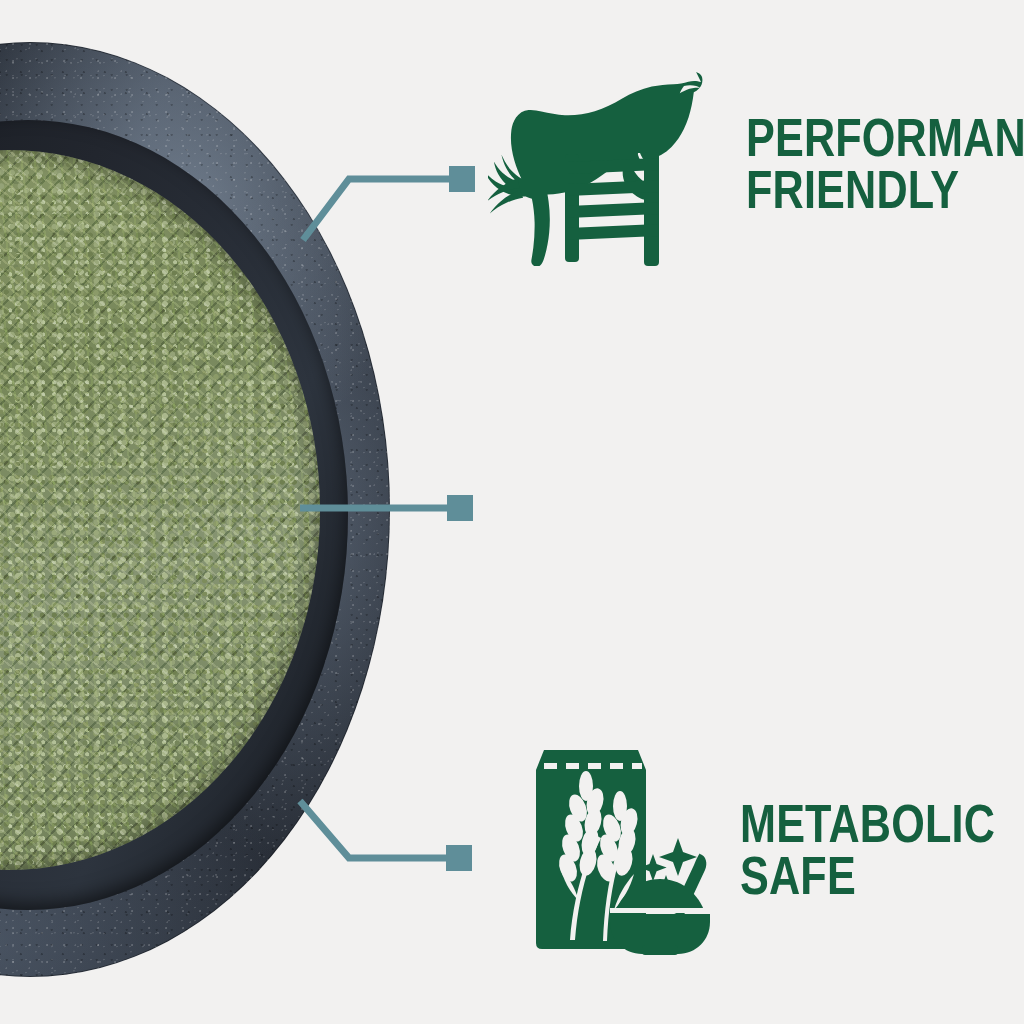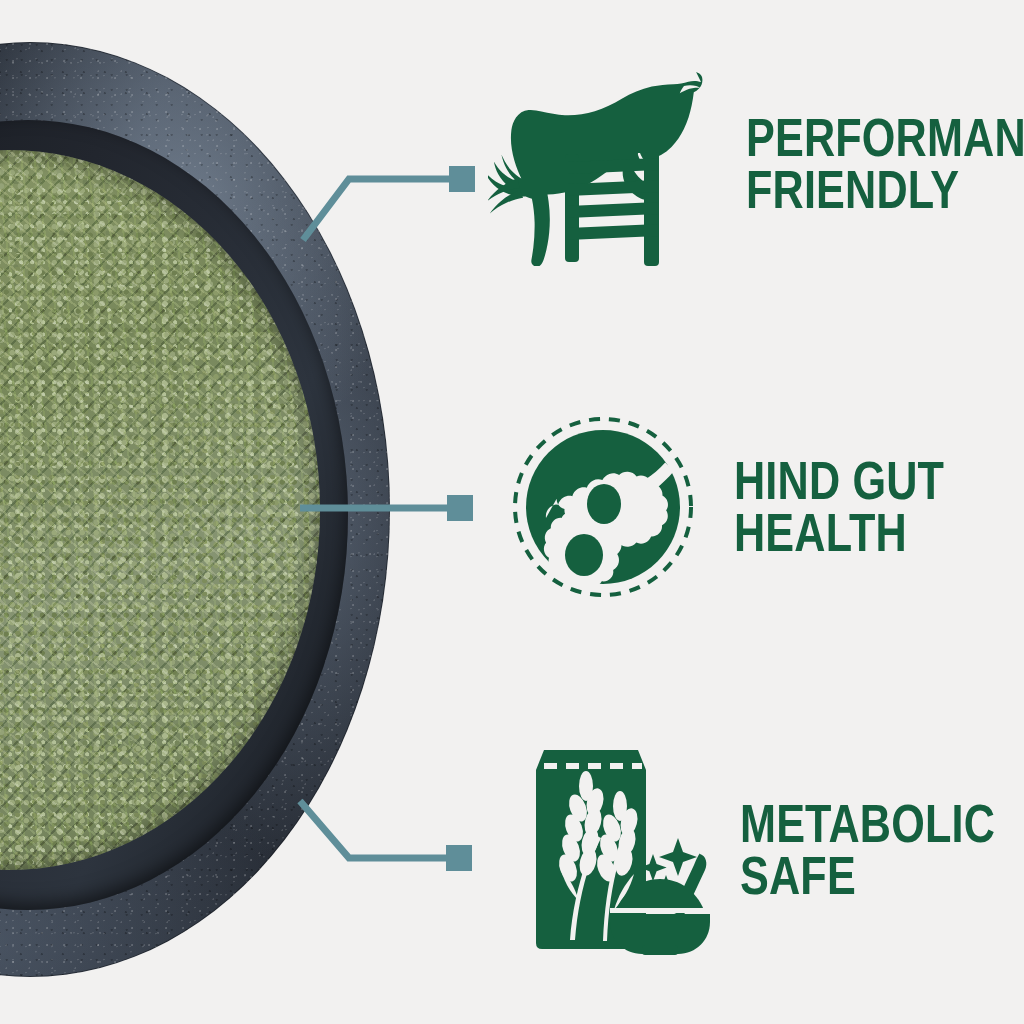--- a/index.html
+++ b/index.html
@@ -222,83 +222,20 @@
         <path d="M80,140 L170,136 L170,148 L80,152 Z"></path>
         <path d="M80,162 L170,158 L170,170 L80,174 Z"></path>
       </g>
     </svg>
     <div class="feature-text">
       <span class="ln">PERFORMANCE</span>
       <span class="ln">FRIENDLY</span>
     </div>
   </div>
 
-  <div class="feature" id="feature-2">
-    <svg class="feature-icon" width="190" height="190" viewBox="0 0 190 190">
-
-      <circle cx="95" cy="95" r="88" fill="none" stroke="#15603f" stroke-width="4" stroke-dasharray="11 9" stroke-linecap="butt"></circle>
-
-      <circle cx="95" cy="95" r="77" fill="#15603f"></circle>
-
-      <g fill="#f2f1f0">
-
-        <path d="M166,59c-6,7-12.6,13.4-19.8,19.1c-9.7,7.7-20.3,13.8-31.8,18.3
-                 c-8.4,3.3-16.4,7.5-23.3,13.4c-5.3,4.5-9.4,9.9-11.6,16.5
-                 c-1.8,5.4-2,10.8-.4,16.2c1,3.4,2.7,6.3,5.1,8.9
-                 c-4.6-1.4-8.6-3.7-11.9-7.2c-4-4.2-6.3-9.2-7-14.9
-                 c-.9-7.3,.8-14.1,4.4-20.4c3.8-6.6,9-11.8,15.2-16.1
-                 c7.2-5,15.1-8.5,23.3-11.4c10.2-3.6,20-8,29.1-13.9
-                 c7.4-4.8,14.1-10.3,19.9-16.9c2.4,2.5,5,4.9,7.7,7.2
-                 c.4,.4,.8,.8,1.1,1.2z"></path>
-
-        <path d="M38,106c-.6-4.4,.8-8.1,4.2-10.9c2.3-1.9,5-2.8,8-2.9
-                 c1-2.8,2.6-5.1,5.2-6.7c2.8-1.7,5.8-2.1,8.9-1.3
-                 c.9-3,2.6-5.4,5.3-7.1c2.9-1.8,6-2.2,9.2-1.3
-                 c1.1-3.1,3.1-5.4,6-7c3.1-1.7,6.3-1.9,9.6-.7
-                 c1.5-3,3.8-5.1,7-6.2c3.4-1.2,6.6-.8,9.7,1
-                 c2.5-2.3,5.4-3.4,8.8-3.2c3.6,.2,6.5,1.8,8.7,4.7
-                 c3-1.1,6-1.1,8.9,.2c3.1,1.4,5.2,3.7,6.2,7
-                 c3.1,.1,5.8,1.3,7.9,3.6c2.2,2.4,3.1,5.2,2.8,8.4
-                 c2.6,1.4,4.4,3.5,5.2,6.4c.8,3,.3,5.8-1.5,8.3
-                 c1.6,2.5,2.1,5.2,1.4,8.1c-.8,3.1-2.7,5.3-5.5,6.8
-                 c.3,3.1-.6,5.8-2.8,8.1c-2.2,2.3-5,3.3-8.1,3.1
-                 c-1.1,3-3.1,5.1-6,6.4c-3,1.3-5.9,1.2-8.8-.2
-                 c-2.1,2.6-4.8,4-8.1,4.2c-3.4,.2-6.3-.9-8.7-3.3
-                 c-2.8,1.9-5.8,2.5-9.1,1.7c-3.2-.8-5.6-2.6-7.3-5.4
-                 c-3.2,1.1-6.3,.8-9.3-.9c-2.9-1.6-4.7-4.1-5.5-7.3
-                 c-3.3,.5-6.3-.2-9-2.3c-2.6-2-4-4.7-4.3-8
-                 c-3.2-.2-5.9-1.5-8-4c-2-2.4-2.8-5.2-2.5-8.3
-                 c-2.9-.8-5.1-2.5-6.6-5.1c-.9-1.6-1.3-3.3-1.3-5.1z"></path>
-
-        <path d="M104,120c3.4,1,6.1,3,7.9,6.1c1.8,3.1,2.2,6.4,1.2,9.8
-                 c-.7,2.4-2,4.4-3.9,6c1.6,2.6,2.2,5.4,1.6,8.4
-                 c-.7,3.4-2.6,5.9-5.6,7.6c.5,3.3-.4,6.2-2.8,8.6
-                 c-2.4,2.4-5.3,3.3-8.6,2.8c-1.7,2.9-4.2,4.7-7.6,5.3
-                 c-3.3,.6-6.2-.2-8.7-2.3c-2.6,1.9-5.4,2.5-8.6,1.8
-                 c-3.2-.7-5.5-2.5-7.1-5.3c-3.1,.6-6-.1-8.5-2.1
-                 c-2.5-2-3.8-4.7-4-7.9c-3-.5-5.4-2-7.1-4.6
-                 c-1.7-2.6-2.1-5.5-1.2-8.5c-2.6-1.5-4.3-3.8-4.9-6.8
-                 c-.6-3,.1-5.7,2-8.1c-1.4-2.6-1.7-5.4-.8-8.2
-                 c.9-2.9,2.8-5,5.5-6.3c-.2-3,.8-5.6,3-7.7
-                 c2.2-2.1,4.8-3,7.8-2.7c1.2-2.8,3.3-4.7,6.3-5.7
-                 c2.9-1,5.7-.7,8.4,.9c2.1-2.2,4.7-3.3,7.8-3.2
-                 c3.1,.1,5.6,1.4,7.6,3.8c2.9-1.3,5.8-1.3,8.7,0
-                 c2.9,1.3,4.8,3.5,5.8,6.5c1.9,.1,3.6,.6,5.2,1.6z"></path>
-      </g>
-
-      <g fill="#15603f">
-        <ellipse cx="96" cy="92" rx="17" ry="20"></ellipse>
-        <ellipse cx="76" cy="143" rx="19" ry="21"></ellipse>
-      </g>
-    </svg>
-    <div class="feature-text">
-      <span class="ln">HIND GUT</span>
-      <span class="ln">HEALTH</span>
-    </div>
-  </div>
 
   <div class="feature" id="feature-3">
     <svg class="feature-icon" width="184" height="215" viewBox="0 0 184 215">
       <g fill="#15603f">
 
         <path d="M14,8 h94 l8,20 v173 q0,6 -6,6 h-98 q-6,0 -6,-6 v-173 z"></path>
       </g>
 
       <line x1="14" y1="24" x2="112" y2="24" stroke="#f2f1f0" stroke-width="6" stroke-dasharray="13 9"></line>
 

